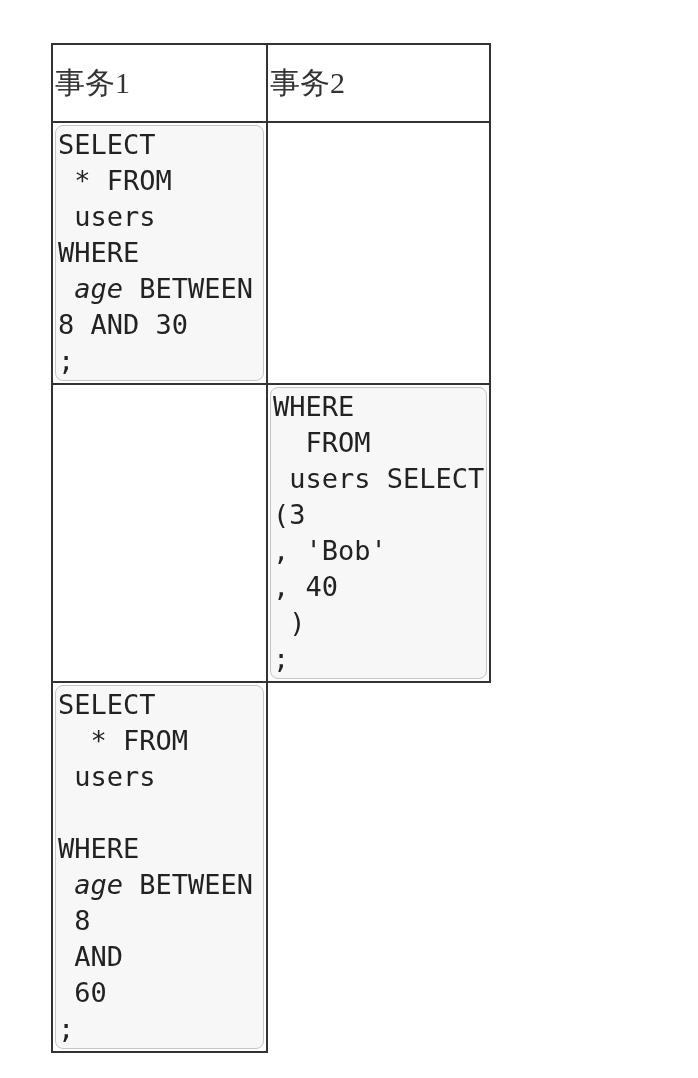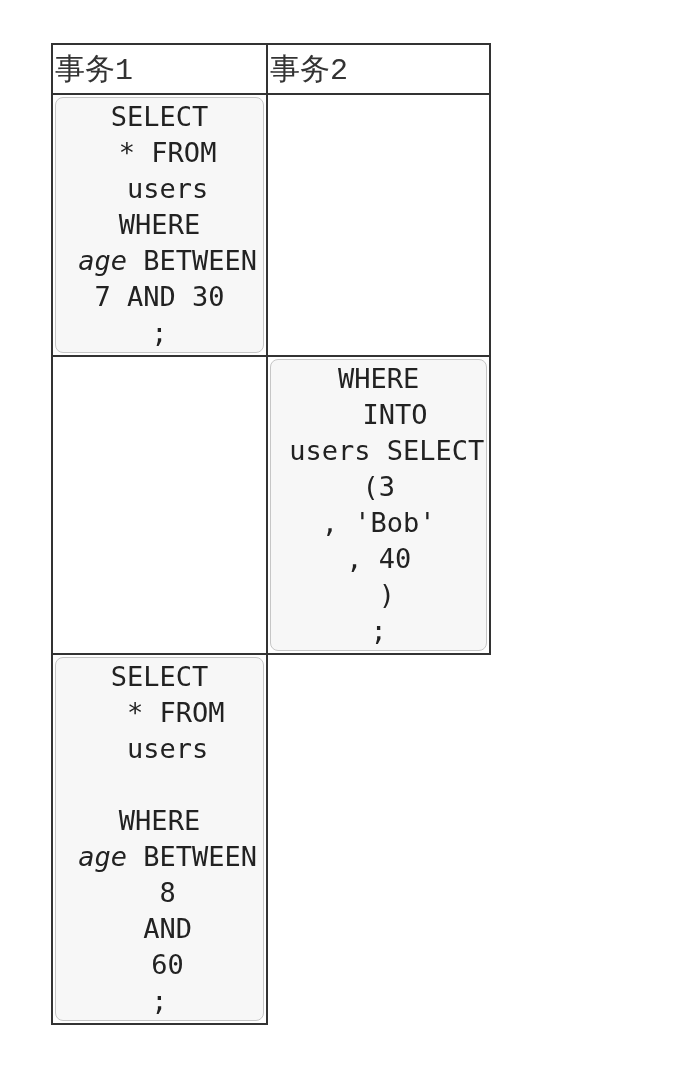--- a/index.html
+++ b/index.html
@@ -24,31 +24,30 @@
   table {
     border-collapse: collapse;
   }
   th, td {
     border: 2px solid var(--table-border);
     vertical-align: top;
   }
   th {
     width: 209px;
     height: 48px;
-    padding: 0 2px;
-    font-family: Liberation Mono, monospace;
+    padding: 14px 2px;
+    font-family: Liberation Serif, serif;
     font-size: 30px;
     font-weight: normal;
     text-align: left;
     vertical-align: middle;
     color: var(--header-text);
   }
   td {
     padding: 2px;
-    text-align: center;
   }
   .code {
     margin: 0;
     background: var(--code-bg);
     border: 1px solid var(--code-border);
     border-radius: 8px;
     padding: 1px 2px;
     font-family: "DejaVu Sans Mono", "Liberation Mono", monospace;
     font-size: 27px;
     line-height: 36px;
@@ -76,32 +75,32 @@
     </thead>
     <tbody>
       <tr>
         <td>
           <div class="code">
               <div class="code-line"><span>SELECT</span></div>
               <div class="code-line"><span> * FROM</span></div>
               <div class="code-line"><span> users</span></div>
               <div class="code-line"><span>WHERE</span></div>
               <div class="code-line"><span> </span><em>age</em><span> BETWEEN</span></div>
-              <div class="code-line"><span>7 AND 30</span></div>
+              <div class="code-line"><span>8 AND 30</span></div>
               <div class="code-line"><span>;</span></div>
             </div>
         </td>
         <td></td>
       </tr>
       <tr>
         <td></td>
         <td>
           <div class="code">
               <div class="code-line"><span>WHERE</span></div>
-              <div class="code-line"><span>  INTO</span></div>
+              <div class="code-line"><span>  FROM</span></div>
               <div class="code-line"><span> users SELECT</span></div>
               <div class="code-line"><span>(3</span></div>
               <div class="code-line"><span>, 'Bob'</span></div>
               <div class="code-line"><span>, 40</span></div>
               <div class="code-line"><span> )</span></div>
               <div class="code-line"><span>;</span></div>
             </div>
         </td>
       </tr>
       <tr>

